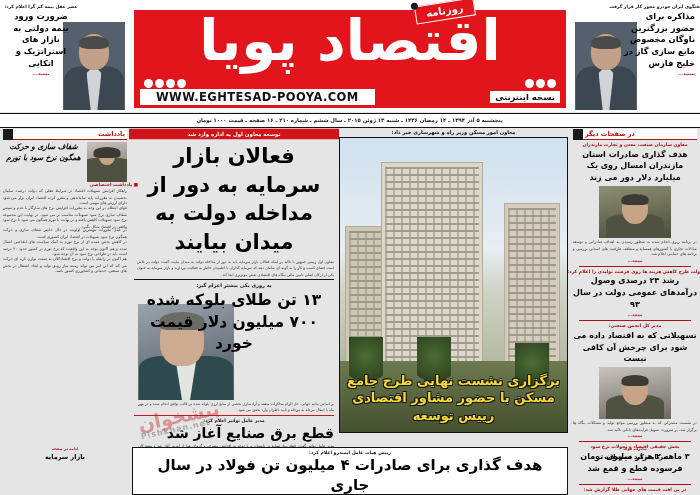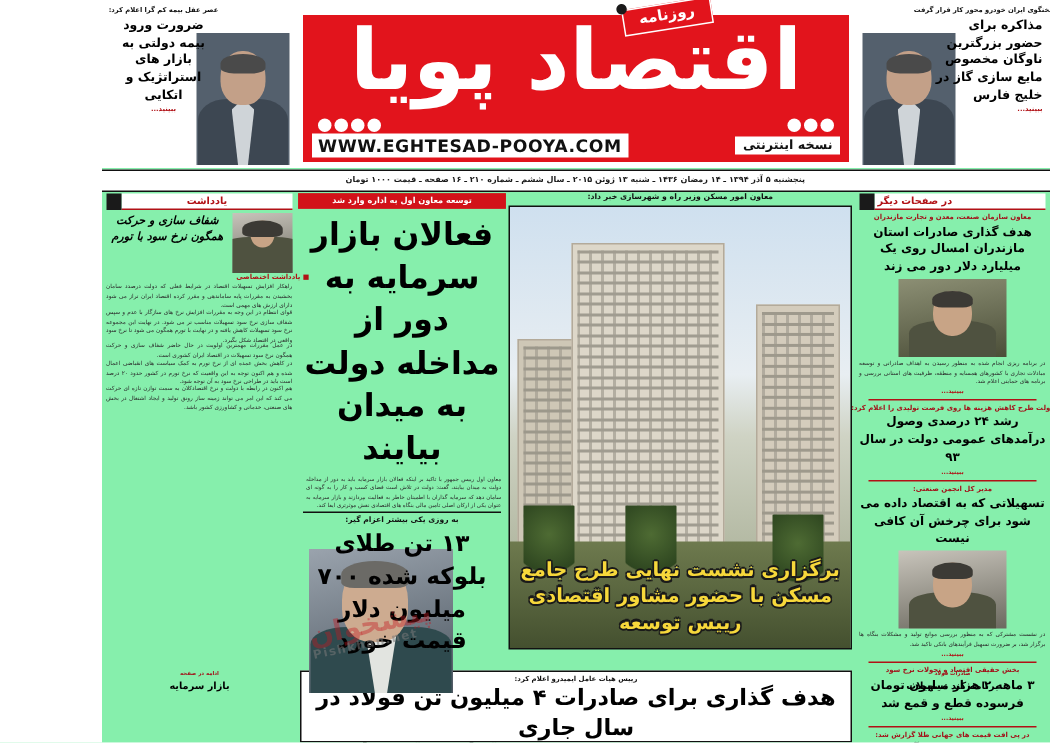--- a/index.html
+++ b/index.html
@@ -6,24 +6,24 @@
   html, body {
     margin: 0;
     padding: 0;
     background: #ffffff;
   }
   body {
     font-family: "DejaVu Sans", "Liberation Sans", sans-serif;
   }
   #page {
     position: relative;
-    width: 632px;
+    width: 700px;
     height: 495px;
     overflow: hidden;
-    background: #86efac;
+    background: #e5e5e5;
     direction: rtl;
   }
 
   
   .masthead {
     position: relative;
     height: 112px;
     display: flex;
     flex-direction: row-reverse;
     background: #ffffff;
@@ -174,21 +174,21 @@
     align-items: center;
     justify-content: space-between;
     z-index: 4;
   }
   .site-url {
     background: #ffffff;
     color: #111;
     font-size: 11.5px;
     font-weight: bold;
     letter-spacing: 0.4px;
-    padding: 1px 4px;
+    padding: 1px 16px;
     direction: ltr;
     font-family: "DejaVu Sans", sans-serif;
   }
   .edition-tag {
     background: #ffffff;
     color: #111;
     font-size: 8.5px;
     font-weight: bold;
     padding: 1px 5px;
   }
@@ -264,21 +264,21 @@
   .sec-flag .lbl {
     flex: 1;
     background: #fff;
     color: #b11116;
     font-size: 6.5px;
     font-weight: bold;
     text-align: left;
     padding: 1px 2px 0 2px;
     border-bottom: 1px solid #b11116;
   }
-  .sec-flag.rtl-lbl .lbl { text-align: center; }
+  .sec-flag.rtl-lbl .lbl { text-align: right; }
 
   
   .s-art { margin-bottom: 3px; }
   .s-over {
     font-size: 3.9px;
     color: #a2121a;
     font-weight: bold;
     text-align: center;
     line-height: 1.5;
     transform: scale(1.18);

